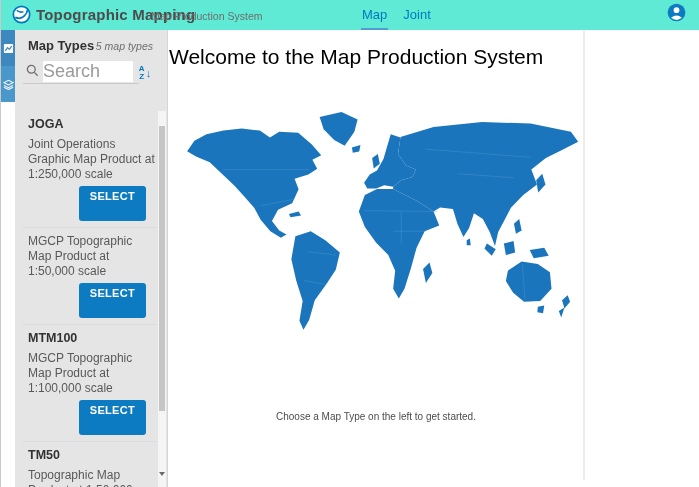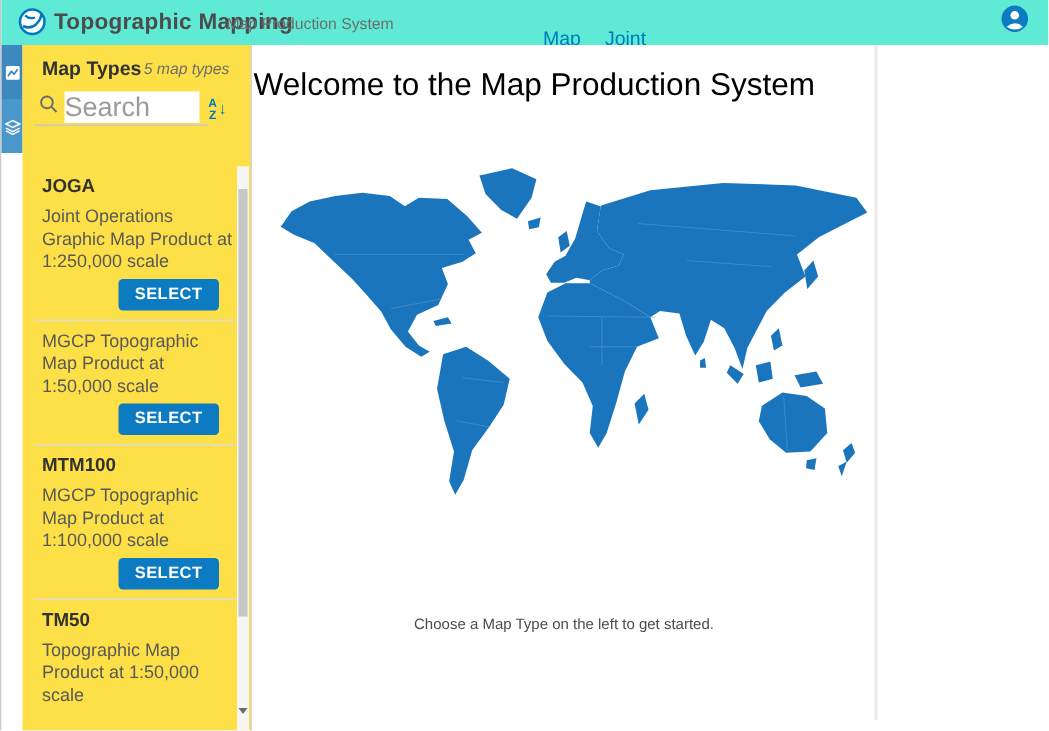--- a/index.html
+++ b/index.html
@@ -8,54 +8,54 @@
     font-family:"Liberation Sans", sans-serif;
     background:#ffffff; color:#4c4c4c; overflow:hidden;
   }
   #app { position:relative; width:699px; height:487px; background:#fff; border-left:1px solid #c9c9c9; }
 
   
   .header { position:absolute; top:0; left:0; right:0; height:30px; background:#5eead4; }
   .logo { position:absolute; left:11px; top:5px; width:19px; height:19px; }
   .app-title { position:absolute; left:35px; top:6px; font-size:15px; font-weight:bold; color:#4c4c4c; letter-spacing:.2px; }
   .app-subtitle { position:absolute; left:150px; top:10px; font-size:10.5px; color:#6e6e6e; }
-  .tabs { position:absolute; left:360px; top:0; height:30px; display:flex; gap:14px; align-items:center;margin-top:11px; }
+  .tabs { position:absolute; left:360px; top:0; height:30px; display:flex; gap:14px; align-items:center; }
   .tab { font-size:13px; color:#0079c1; background:none; border:none; cursor:pointer; height:30px;
          font-family:"Liberation Sans",sans-serif; padding:0 1px; border-bottom:2px solid transparent; }
   .tab.active { border-bottom:2px solid #4e9dd4; }
   .account-btn { position:absolute; right:13px; top:3px; width:19px; height:19px; border:none; background:none; cursor:pointer; padding:0; }
 
   
   .action-bar { position:absolute; left:0; top:30px; width:14px; height:457px; background:#fff; }
   .action-btn { width:14px; height:36px; border:none; cursor:pointer; display:flex; align-items:center; justify-content:center; padding:0; }
   .action-btn.first { background:#3d88bf; }
   .action-btn.second { background:#4a97cb; }
 
   
-  .sidebar { position:absolute; left:14px; top:30px; width:153px; height:457px; background:#fde047; border-right:1px solid #d5d5d5; }
+  .sidebar { position:absolute; left:14px; top:30px; width:153px; height:457px; background:#e5e5e5; border-right:1px solid #d5d5d5; }
   .sidebar-header { position:relative; height:26px; padding:8px 14px 0 13px; }
   .sidebar-title { font-size:13px; font-weight:bold; color:#323232; float:left; }
   .sidebar-count { font-size:10.5px; color:#6e6e6e; float:right; margin-top:2px;font-style:italic; }
   .search-row { position:relative; height:29px; margin:4px 13px 0 8px; }
   .search-box { position:absolute; left:0; top:0; width:116px; height:24px; border-bottom:1px solid #c9c9c9; display:flex; align-items:center; gap:4px; padding-left:3px; }
   .search-input { border:none; outline:none; width:90px; font-size:18px; color:#4c4c4c; font-family:Liberation Sans, sans-serif; }
   .search-input::placeholder { color:#9b9b9b; }
   .sort-btn { position:absolute; right:-2px; top:2px; width:22px; height:22px; border:none; background:none; cursor:pointer; color:#0079c1; padding:0; }
   .sort-az { display:flex; align-items:center; justify-content:center; gap:1px; }
   .sort-letters { display:flex; flex-direction:column; font-size:8px; font-weight:bold; line-height:8px; color:#0079c1; }
   .sort-arrow { font-size:11px; color:#0079c1; line-height:11px; }
 
   
   .map-type-list { position:absolute; left:0; top:81px; width:145px; height:378px; overflow:hidden; }
   .map-type-item { padding:6px 13px 6px 13px; }
   .item-name { font-size:12.5px; font-weight:bold; color:#323232; margin-bottom:6px; }
   .item-desc { font-size:12px; line-height:15px; color:#595959; margin-bottom:4px; width:127px; }
   .item-btn-row { text-align:right; padding-right:1px; }
   .select-btn { background:#0c7bc2; color:#fff; border:none; border-radius:3px; font-size:11px; font-weight:bold;
-                letter-spacing:.3px; padding:4px 11px 5px; cursor:pointer; font-family:"Liberation Sans",sans-serif; }
+                letter-spacing:.3px; padding:4px 11px 19px; cursor:pointer; font-family:"Liberation Sans",sans-serif; }
   .divider { height:1px; background:#dcdcdc; margin:0 3px 0 8px; }
 
   
   .scrollbar { position:absolute; right:1px; top:81px; width:8px; height:378px; background:#f5f5f5; }
   .scroll-arrow { position:absolute; left:0; width:8px; height:13px; background:#f5f5f5; border:none; cursor:pointer; padding:0; }
   .scroll-arrow.up { top:0; }
   .scroll-arrow.down { bottom:0; }
   .tri-up { width:0; height:0; margin:4px auto; border-left:3px solid transparent; border-right:3px solid transparent; border-bottom:4px solid #6b6b6b; }
   .tri-down { width:0; height:0; margin:4px auto; border-left:3px solid transparent; border-right:3px solid transparent; border-top:4px solid #6b6b6b; }
   .scroll-thumb { position:absolute; left:1px; top:15px; width:6px; height:285px; background:#c6c6c6; cursor:pointer; }

